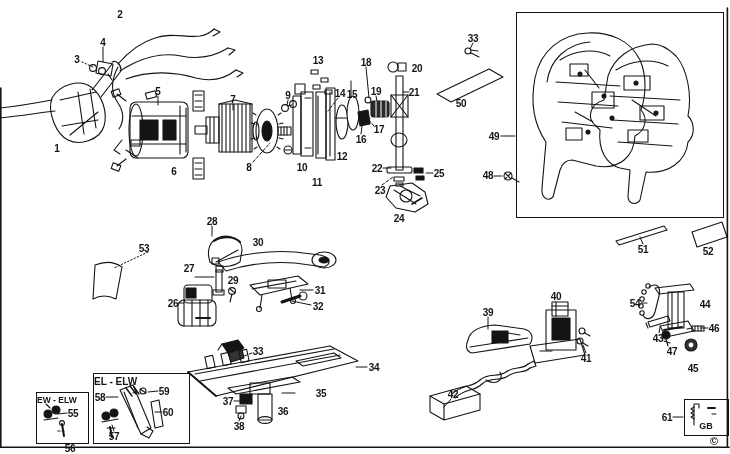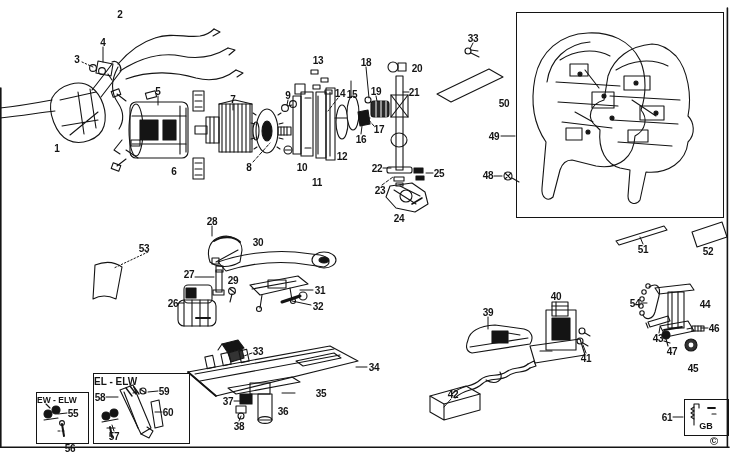--- a/index.html
+++ b/index.html
@@ -471,21 +471,21 @@
       <div class="part-label" style="left: 379px; top: 129px;">17</div>
       <div class="part-label" style="left: 366px; top: 62px;">18</div>
       <div class="part-label" style="left: 376px; top: 91px;">19</div>
       <div class="part-label" style="left: 417px; top: 68px;">20</div>
       <div class="part-label" style="left: 414px; top: 92px;">21</div>
       <div class="part-label" style="left: 377px; top: 168px;">22</div>
       <div class="part-label" style="left: 380px; top: 190px;">23</div>
       <div class="part-label" style="left: 399px; top: 218px;">24</div>
       <div class="part-label" style="left: 439px; top: 173px;">25</div>
       <div class="part-label" style="left: 173px; top: 303px;">26</div>
-      <div class="part-label" style="left: 189px; top: 274px;">27</div>
+      <div class="part-label" style="left: 189px; top: 268px;">27</div>
       <div class="part-label" style="left: 212px; top: 221px;">28</div>
       <div class="part-label" style="left: 233px; top: 280px;">29</div>
       <div class="part-label" style="left: 258px; top: 242px;">30</div>
       <div class="part-label" style="left: 320px; top: 290px;">31</div>
       <div class="part-label" style="left: 318px; top: 306px;">32</div>
       <div class="part-label" style="left: 473px; top: 38px;">33</div>
       <div class="part-label" style="left: 258px; top: 351px;">33</div>
       <div class="part-label" style="left: 374px; top: 367px;">34</div>
       <div class="part-label" style="left: 302px; top: 393px; padding-left: 38px;">35</div>
       <div class="part-label" style="left: 283px; top: 411px;">36</div>
@@ -495,21 +495,21 @@
       <div class="part-label" style="left: 556px; top: 296px;">40</div>
       <div class="part-label" style="left: 586px; top: 358px;">41</div>
       <div class="part-label" style="left: 453px; top: 394px;">42</div>
       <div class="part-label" style="left: 658px; top: 338px;">43</div>
       <div class="part-label" style="left: 705px; top: 304px;">44</div>
       <div class="part-label" style="left: 693px; top: 368px;">45</div>
       <div class="part-label" style="left: 714px; top: 328px;">46</div>
       <div class="part-label" style="left: 672px; top: 351px;">47</div>
       <div class="part-label" style="left: 488px; top: 175px;">48</div>
       <div class="part-label" style="left: 494px; top: 136px;">49</div>
-      <div class="part-label" style="left: 461px; top: 103px; margin-left: 43px;">50</div>
+      <div class="part-label" style="left: 461px; top: 103px;">50</div>
       <div class="part-label" style="left: 643px; top: 249px;">51</div>
       <div class="part-label" style="left: 708px; top: 251px;">52</div>
       <div class="part-label" style="left: 144px; top: 248px;">53</div>
       <div class="part-label" style="left: 635px; top: 303px;">54</div>
       <div class="part-label" style="left: 73px; top: 413px;">55</div>
       <div class="part-label" style="left: 70px; top: 448px;">56</div>
       <div class="part-label" style="left: 114px; top: 436px;">57</div>
       <div class="part-label" style="left: 100px; top: 397px;">58</div>
       <div class="part-label" style="left: 164px; top: 391px; text-align: right;">59</div>
       <div class="part-label" style="left: 168px; top: 412px;">60</div>

